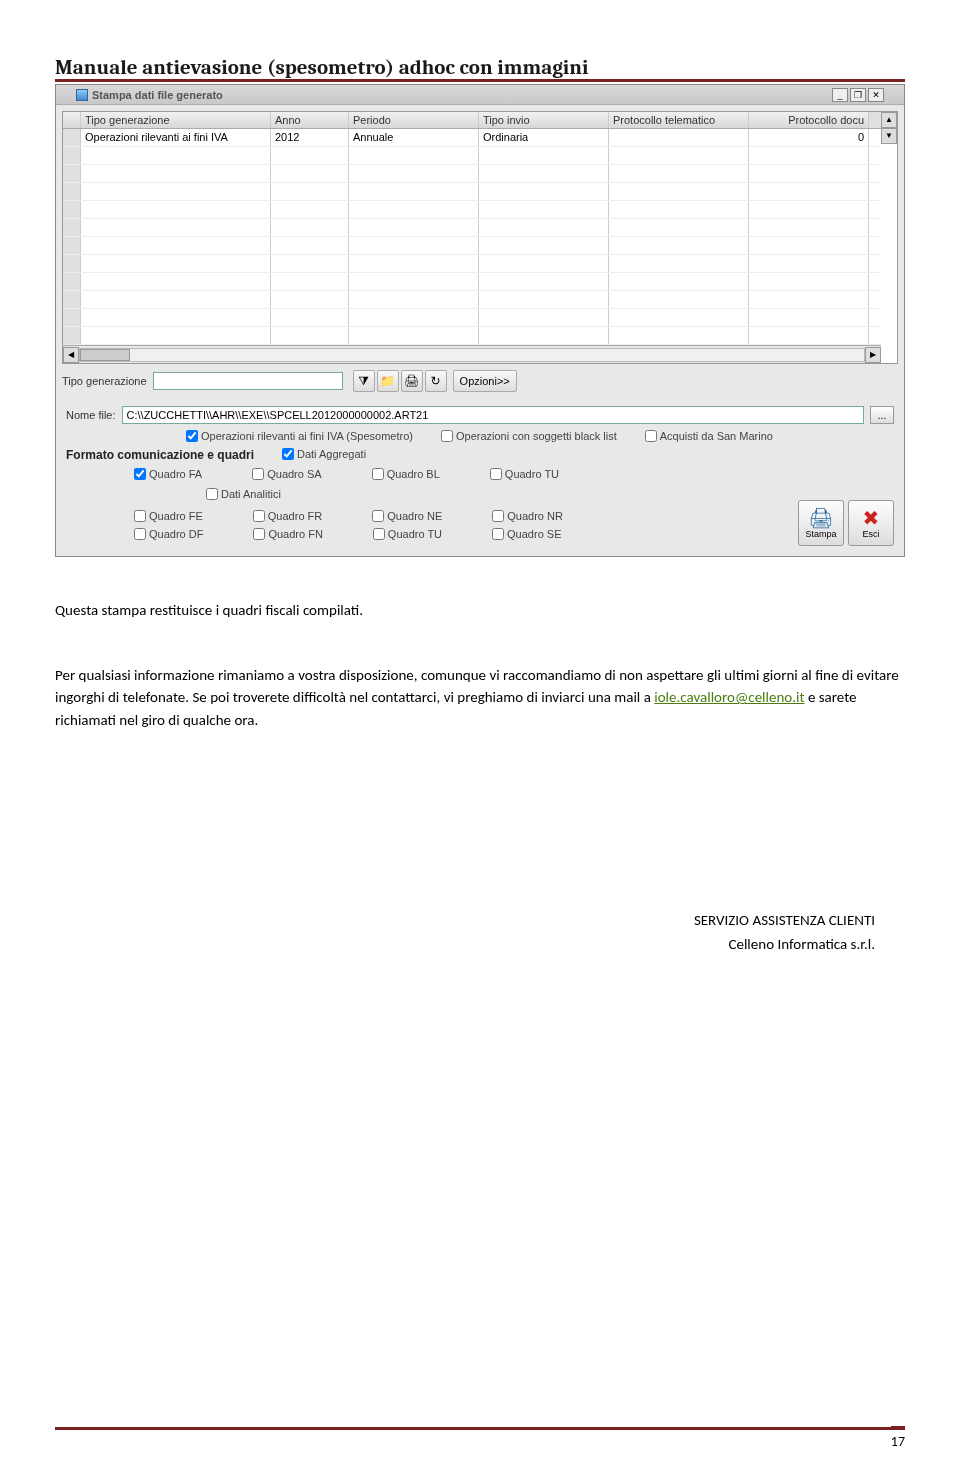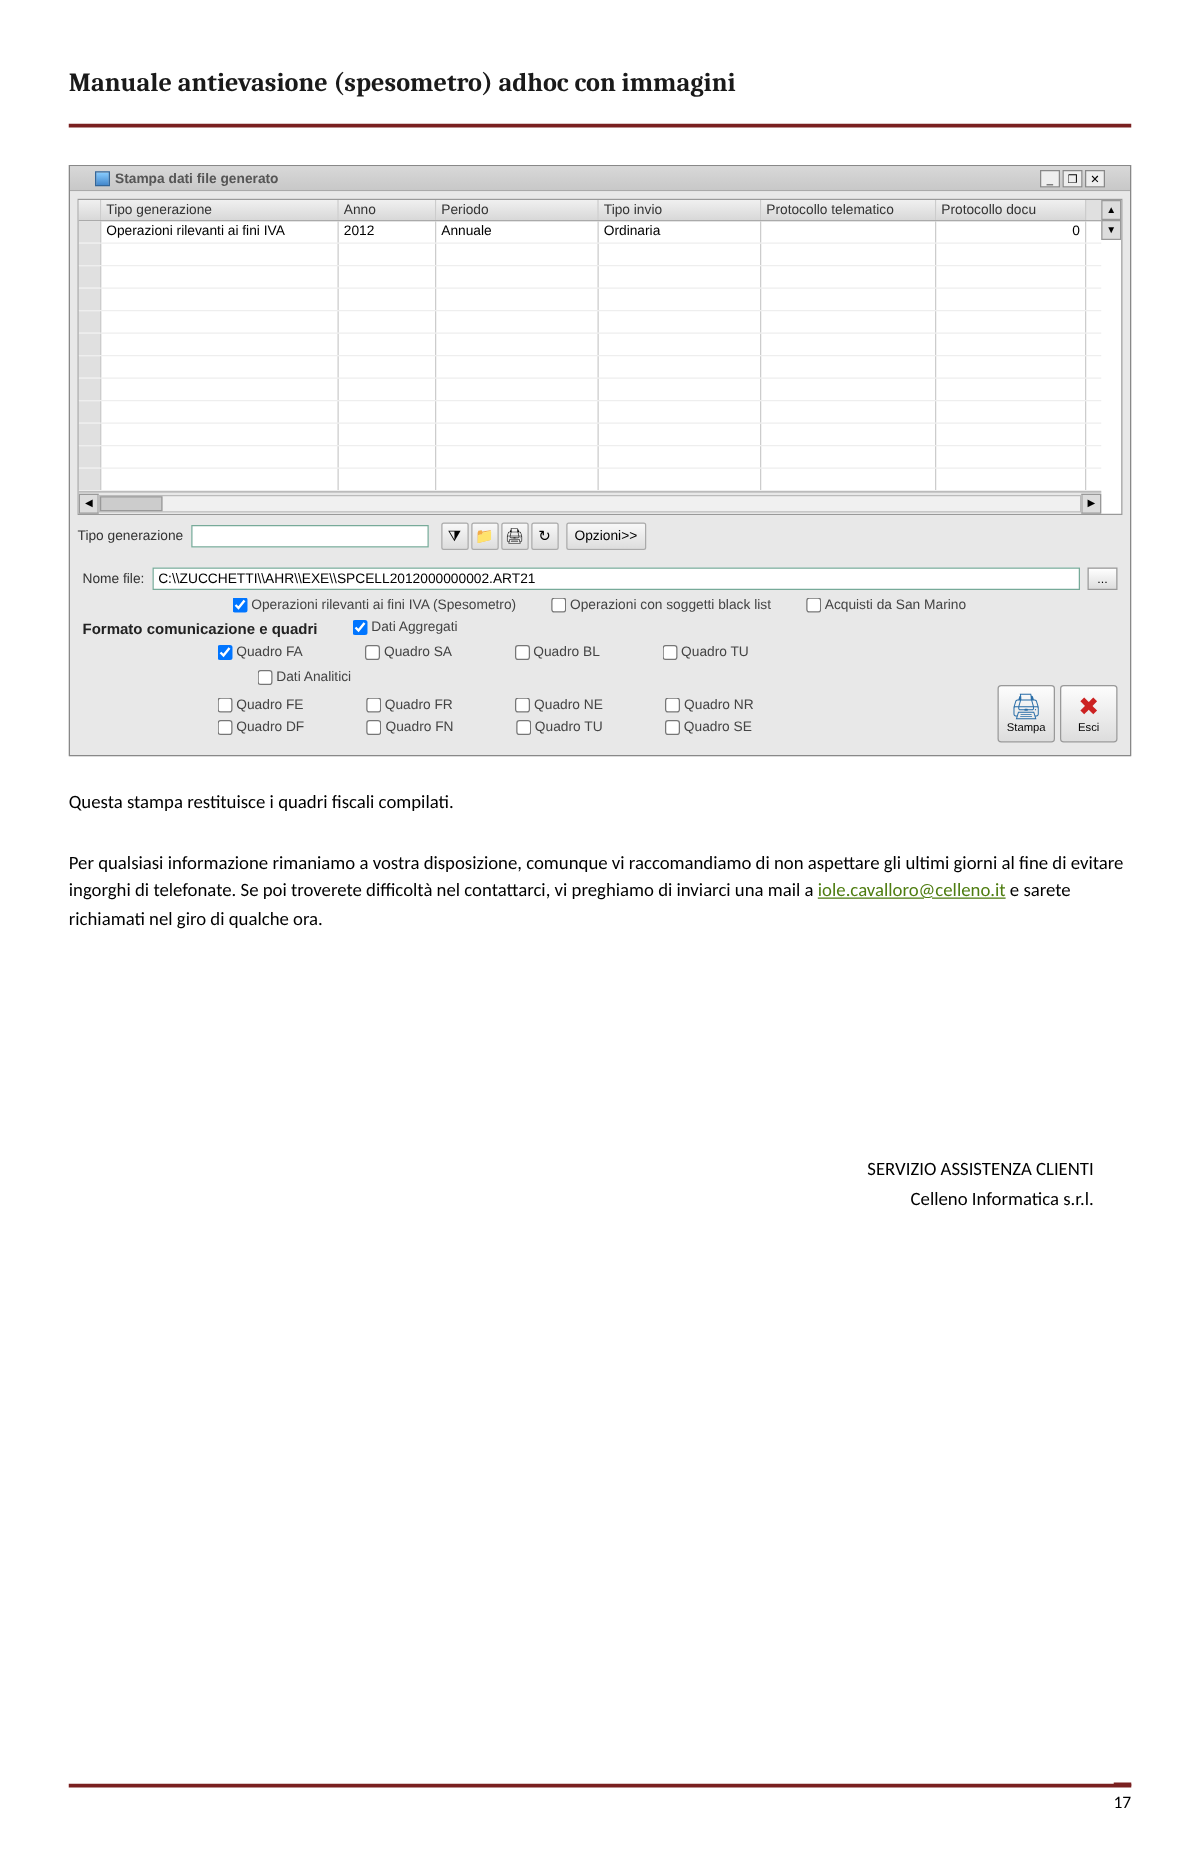--- a/index.html
+++ b/index.html
@@ -1,18 +1,18 @@
 <!DOCTYPE html>
 <html><head>
 <meta charset="utf-8">
 <style>
   * { box-sizing: border-box; margin: 0; padding: 0; }
   body { width: 960px; height: 1480px; background: #fff; font-family: Arial, sans-serif; font-size: 12px; color: #000; position: relative; }
   .page { padding: 55px 55px 0 55px; }
-  .header-line { border-bottom: 3px solid #7a2020; padding-bottom: 20px; margin-bottom: 30px; }
+  .header-line { border-bottom: 3px solid #7a2020; padding-bottom: 0; margin-bottom: 2px; }
   .doc-title { font-family: Cambria, Georgia, serif; font-size: 21px; font-weight: bold; color: #1a1a1a; }
   
   .window { border: 1px solid #888; background: #e8e8e8; }
   .titlebar { background: linear-gradient(#d8d8d8,#c8c8c8); height: 20px; display: flex; align-items: center; padding: 0 20px; border-bottom: 1px solid #aaa; }
   .titlebar-icon { width: 12px; height: 12px; background: linear-gradient(#8cf,#48c); border:1px solid #369; margin-right: 4px; }
   .titlebar-text { font-size: 11px; font-weight: bold; color: #555; flex: 1; }
   .win-buttons { display: flex; gap: 2px; }
   .win-btn { width: 16px; height: 14px; background: #eee; border: 1px solid #888; font-size: 9px; line-height: 12px; text-align: center; font-family: sans-serif; }
   
   .grid-wrap { padding: 6px 6px 2px 6px; background: #e8e8e8; }
@@ -20,21 +20,21 @@
   .grid-header { display: flex; background: #e0e0e0; border-bottom: 1px solid #aaa; }
   .grid-header div, .grid-row div { border-right: 1px solid #ccc; padding: 2px 4px; white-space: nowrap; overflow: hidden; }
   .grid-header div { background: linear-gradient(#f0f0f0,#d8d8d8); font-size: 11px; color: #333; }
   .grid-row { display: flex; border-bottom: 1px solid #eee; height: 18px; }
   .sel-col { width: 18px; flex-shrink: 0; background: #e0e0e0; }
   .col-tipogen { width: 190px; flex-shrink: 0; }
   .col-anno { width: 78px; flex-shrink: 0; }
   .col-periodo { width: 130px; flex-shrink: 0; }
   .col-tipoinv { width: 130px; flex-shrink: 0; }
   .col-prot { width: 140px; flex-shrink: 0; }
-  .col-protdoc { width: 120px; flex-shrink: 0; }
+  .col-protdoc { width: 120px; flex-shrink: 0; text-align: right; }
   .hscroll { height: 18px; background: #e8e8e8; border-top: 1px solid #aaa; display:flex; align-items:center; }
   .hscroll-track { flex:1; height:14px; background:#f0f0f0; border:1px solid #bbb; position:relative; }
   .hscroll-thumb { position:absolute; left:0; top:0; height:12px; width:50px; background:#ccc; border:1px solid #999; }
   .hscroll-arrow, .vscroll-arrow { width:16px; height:16px; background:#ddd; border:1px solid #999; text-align:center; font-size:8px; line-height:14px; }
   .vscroll { width:16px; }
   .grid-flex { display:flex; }
   .grid-body-col { flex:1; }
   
   .toolbar-row { padding: 4px 6px; display: flex; align-items: center; gap: 6px; background: #e8e8e8; }
   .label { font-size: 11px; color: #333; }
@@ -46,31 +46,31 @@
   .form-area { padding: 6px 10px 10px 10px; background: #e8e8e8; }
   .form-row { display: flex; align-items: center; margin: 4px 0; gap: 6px; }
   .nomefile-input { flex:1; }
   .dots-btn { width: 24px; height: 18px; background: linear-gradient(#fff,#ddd); border:1px solid #999; font-size:10px; }
   
   .chk-line { display:flex; gap: 28px; margin: 6px 0 6px 120px; flex-wrap:wrap; }
   .chk { display:flex; align-items:center; gap:3px; font-size:11px; color:#444; }
   .chk input { width:12px; height:12px; }
   
   .section-lbl { font-size:12px; font-weight:bold; color:#222; }
-  .quadri { margin-left: 108px; }
+  .quadri { margin-left: 68px; }
   .quadri-row { display:flex; gap: 50px; margin: 6px 0; }
   
   .action-btns { display:flex; gap:4px; margin-left:auto; }
   .action-btn { width: 46px; height: 46px; background: linear-gradient(#fdfdfd,#ddd); border:1px solid #999; border-radius:3px; display:flex; flex-direction:column; align-items:center; justify-content:center; font-size:9px; }
   .action-btn .ico { font-size:20px; line-height:22px; }
   .stampa-ico { color:#2a6ea8; }
   .esci-ico { color:#c22; }
   
   .body-text { font-family: Calibri, Arial, sans-serif; font-size: 15px; line-height: 1.5; color: #000; }
-  .para { margin-top: 26px; }
+  .para { margin-top: 42px; }
   a.mail { color: #4d7c0f; text-decoration: underline; }
   
   .sign-block { text-align: right; margin-top: 180px; padding-right: 30px; font-family: Calibri, Arial, sans-serif; font-size: 15px; }
   .sign-block div { margin: 6px 0; }
   
   .pagenum { position:absolute; bottom: 30px; right: 55px; font-family: Calibri, Arial, sans-serif; font-size: 14px; border-top: 3px solid #7a2020; padding-top: 4px; }
   .pagenum-line { position:absolute; bottom: 50px; left:55px; right:55px; border-top: 3px solid #7a2020; }
 </style>
 </head>
 <body>

